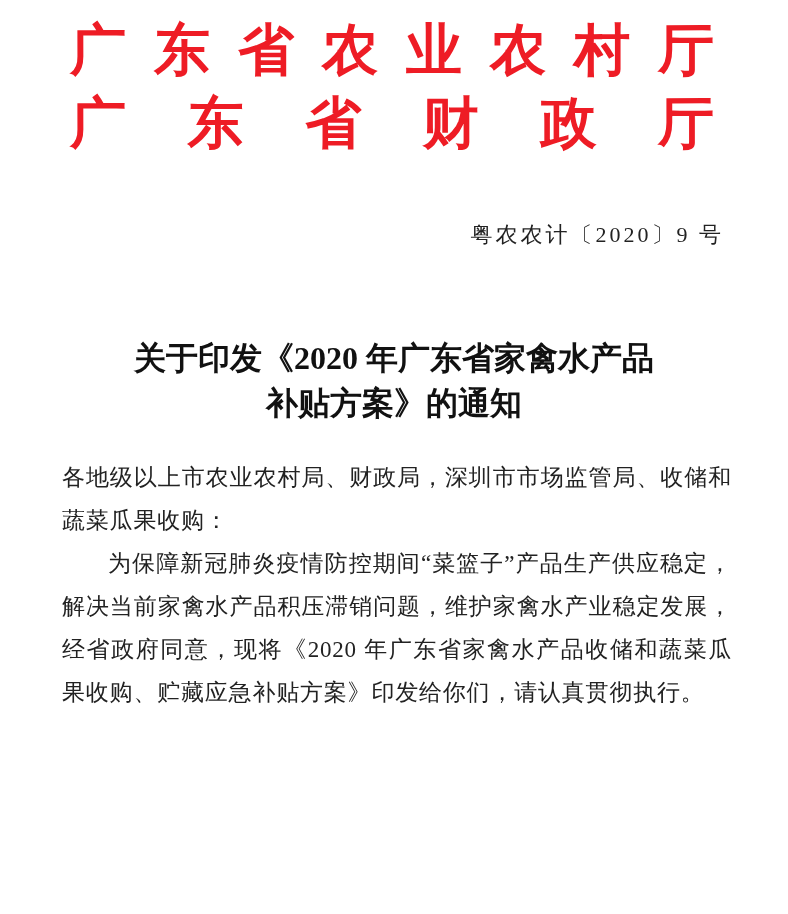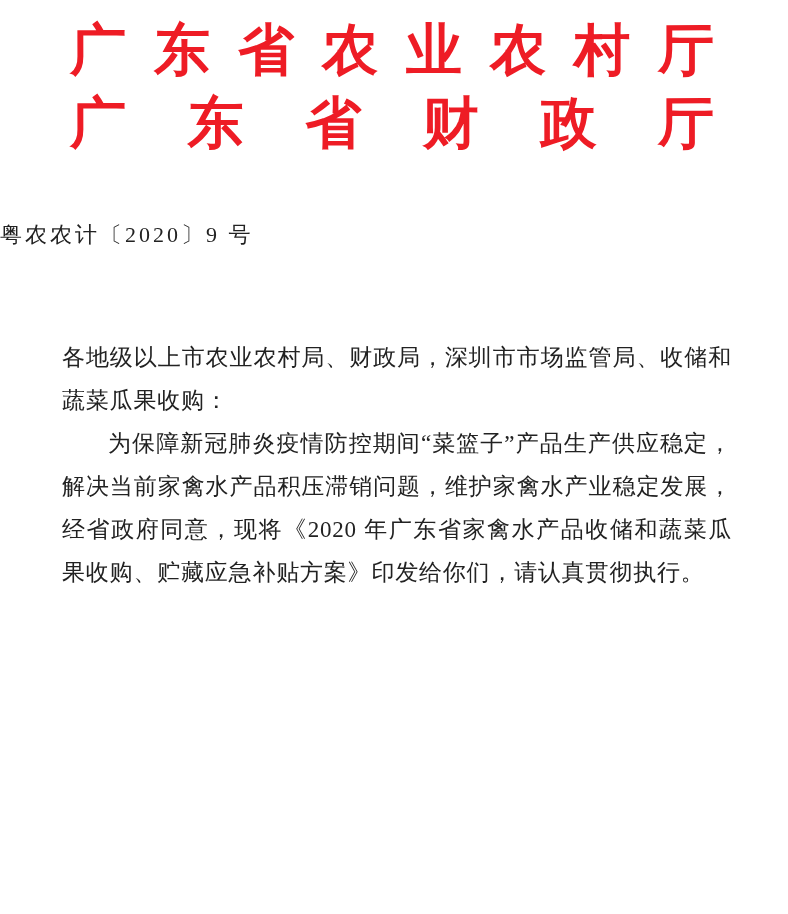--- a/index.html
+++ b/index.html
@@ -23,20 +23,21 @@
     text-align: justify;
     text-align-last: justify;
     text-justify: inter-character;
     white-space: nowrap;
   }
 
   
   .doc-number {
     margin-top: 60px;
     padding-right: 64px;
+    text-align: right;
     font-size: 22px;
     letter-spacing: 3px;
     color: #222;
   }
 
   
   .title { margin-top: 86px; text-align: center; }
   .title-line {
     font-weight: 700;
     font-size: 32px;
@@ -84,20 +85,22 @@
 <div class="page">
 
   <div class="letterhead">
     <div class="head-line">广东省农业农村厅</div>
     <div class="head-line">广东省财政厅</div>
   </div>
 
   <div class="doc-number">粤农农计〔2020〕9 号</div>
 
   <div class="title">
+    <div class="title-line">关于印发《2020 年广东省家禽水产品</div>
+    <div class="title-line">补贴方案》的通知</div>
   </div>
 
   <div class="body-block">
     <p class="addressees">各地级以上市农业农村局、财政局，深圳市市场监管局、收储和蔬菜瓜果收购：</p>
     <p class="para">为保障新冠肺炎疫情防控期间“菜篮子”产品生产供应稳定，解决当前家禽水产品积压滞销问题，维护家禽水产业稳定发展，经省政府同意，现将《2020 年广东省家禽水产品收储和蔬菜瓜果收购、贮藏应急补贴方案》印发给你们，请认真贯彻执行。</p>
   </div>
 
   <svg class="seal seal-left" viewBox="0 0 200 200">
     <circle cx="100" cy="100" r="92" fill="none" stroke="#dd3a2a" stroke-width="6"></circle>
     <polygon fill="#dd3a2a" points="100,61 108.8,84.9 134.2,85.9 114.3,101.6 121.2,126.1 100,112 78.8,126.1 85.7,101.6 65.8,85.9 91.2,84.9"></polygon>

